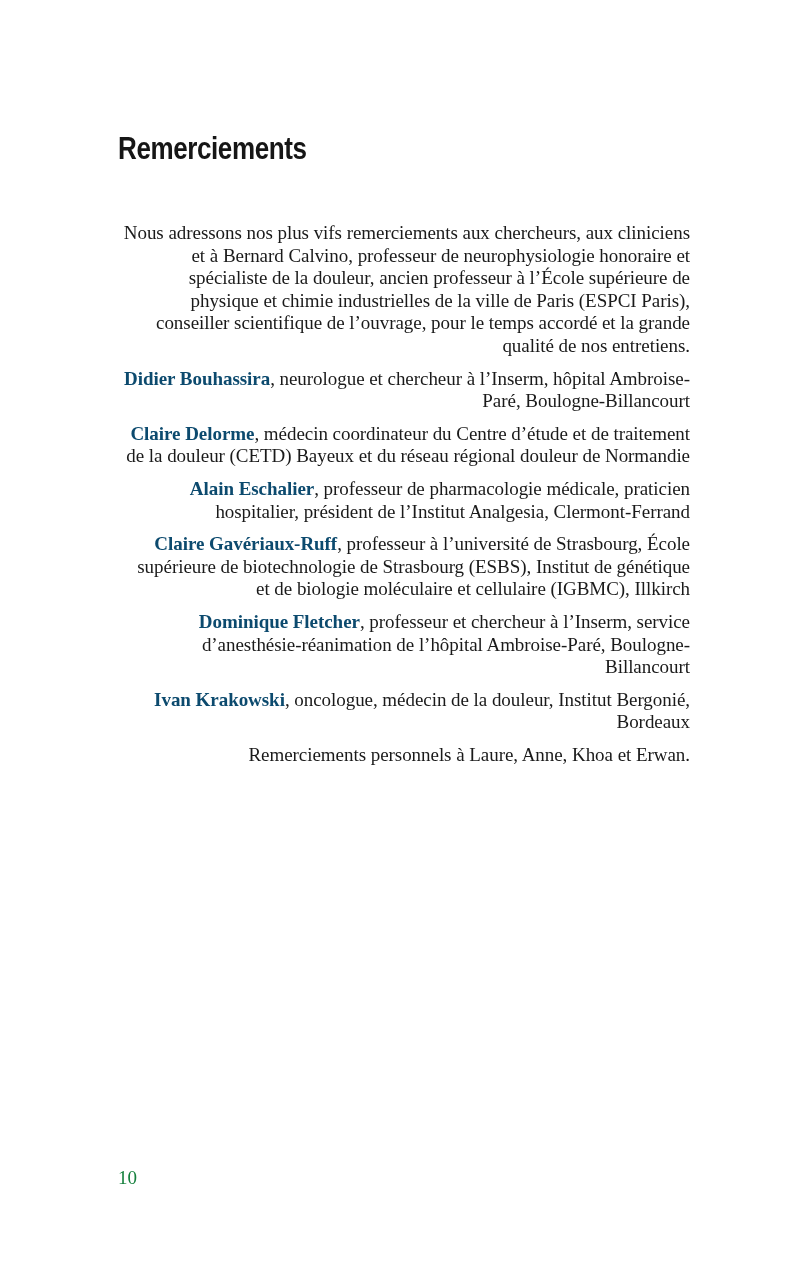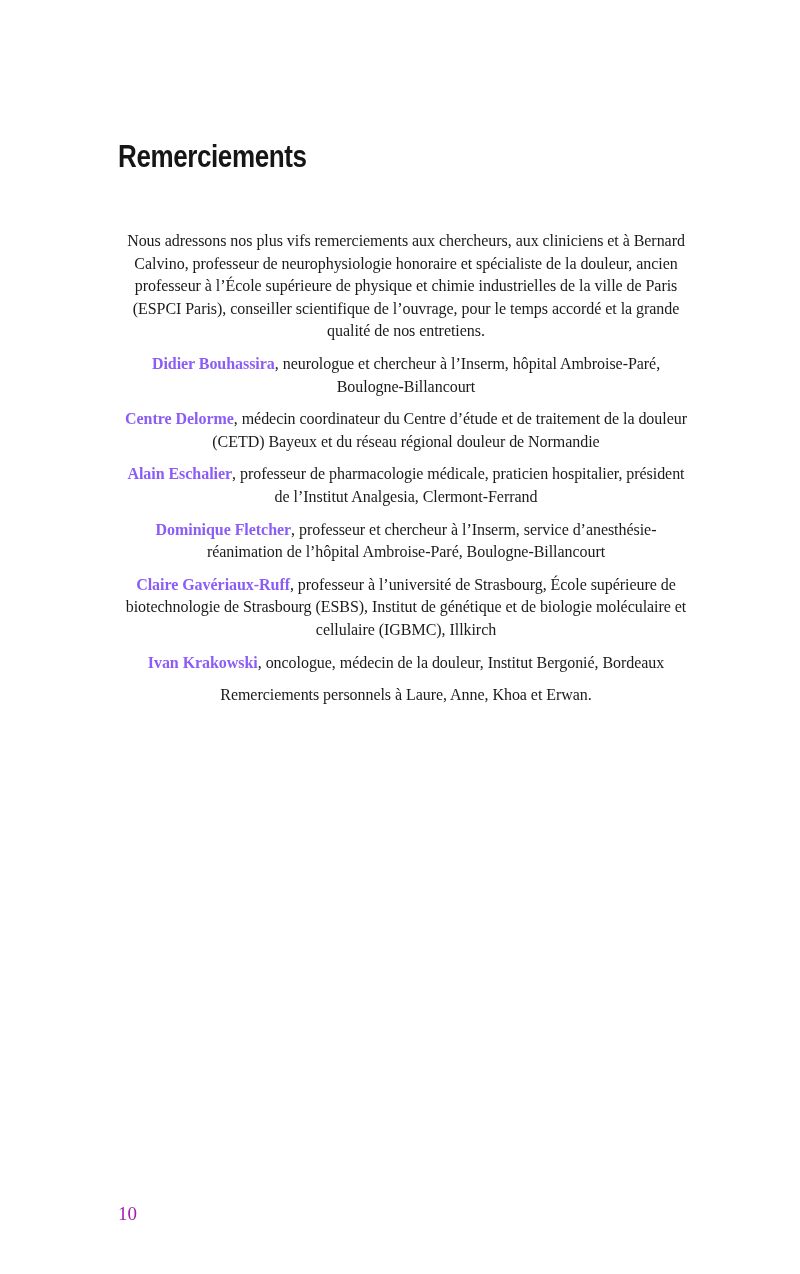--- a/index.html
+++ b/index.html
@@ -18,83 +18,82 @@
   .page {
     position: absolute;
     top: 0;
     left: 0;
     width: 800px;
     height: 1274px;
     background: #ffffff;
   }
   .content {
     position: absolute;
-    top: 12px;
+    top: 4px;
     left: 118px;
     width: 572px;
   }
   h1.chapter-title {
     margin: 126px 0 0 0;
     font-family: "Liberation Sans", sans-serif;
     font-weight: 700;
     font-size: 31px;
     line-height: 38px;
     letter-spacing: -0.5px;
     color: #161616;
     transform: scaleX(0.84);
     transform-origin: left center;
     white-space: nowrap;
   }
   .body-text {
     margin-top: 54px;
   }
   p.para {
     margin: 0 0 10px 4px;
-    font-size: 16px;
+    font-size: 19px;
     line-height: 22.6px;
     letter-spacing: -0.05px;
     color: #1a1a1a;
-    text-align: center;
+    text-align: right;
   }
   p.para strong {
     font-weight: 700;
-    color: #8b5cf6;
+    color: #0c4a6e;
   }
   .page-number {
     position: absolute;
     top: 1166px;
     left: 118px;
     font-size: 19px;
     line-height: 24px;
-    color: #a21caf;
+    color: #15803d;
     font-family: "Liberation Serif", serif;
-    margin-top: 36px;
   }
 </style>
 </head>
 <body>
 
 <div class="page">
   <div class="content">
 
     <h1 class="chapter-title">Remerciements</h1>
 
     <div class="body-text">
 
       <p class="para">Nous adressons nos plus vifs remerciements aux chercheurs, aux cliniciens et à Bernard Calvino, professeur de neurophysiologie honoraire et spécialiste de la douleur, ancien professeur à l’École supérieure de physique et chimie industrielles de la ville de Paris (ESPCI Paris), conseiller scientifique de l’ouvrage, pour le temps accordé et la grande qualité de nos entretiens.</p>
 
       <p class="para"><strong>Didier Bouhassira</strong><span>, neurologue et chercheur à l’Inserm, hôpital Ambroise-Paré, Boulogne-Billancourt</span></p>
 
-      <p class="para"><strong>Centre Delorme</strong><span>, médecin coordinateur du Centre d’étude et de traitement de la douleur (CETD) Bayeux et du réseau régional douleur de Normandie</span></p>
+      <p class="para"><strong>Claire Delorme</strong><span>, médecin coordinateur du Centre d’étude et de traitement de la douleur (CETD) Bayeux et du réseau régional douleur de Normandie</span></p>
 
       <p class="para"><strong>Alain Eschalier</strong><span>, professeur de pharmacologie médicale, praticien hospitalier, président de l’Institut Analgesia, Clermont-Ferrand</span></p>
 
+      <p class="para"><strong>Claire Gavériaux-Ruff</strong><span>, professeur à l’université de Strasbourg, École supérieure de biotechnologie de Strasbourg (ESBS), Institut de génétique et de biologie moléculaire et cellulaire (IGBMC), Illkirch</span></p>
+
       <p class="para"><strong>Dominique Fletcher</strong><span>, professeur et chercheur à l’Inserm, service d’anesthésie-réanimation de l’hôpital Ambroise-Paré, Boulogne-Billancourt</span></p>
-
-      <p class="para"><strong>Claire Gavériaux-Ruff</strong><span>, professeur à l’université de Strasbourg, École supérieure de biotechnologie de Strasbourg (ESBS), Institut de génétique et de biologie moléculaire et cellulaire (IGBMC), Illkirch</span></p>
 
       <p class="para"><strong>Ivan Krakowski</strong><span>, oncologue, médecin de la douleur, Institut Bergonié, Bordeaux</span></p>
 
 
 
 
 
 
       <p class="para">Remerciements personnels à Laure, Anne, Khoa et Erwan.</p>
 

